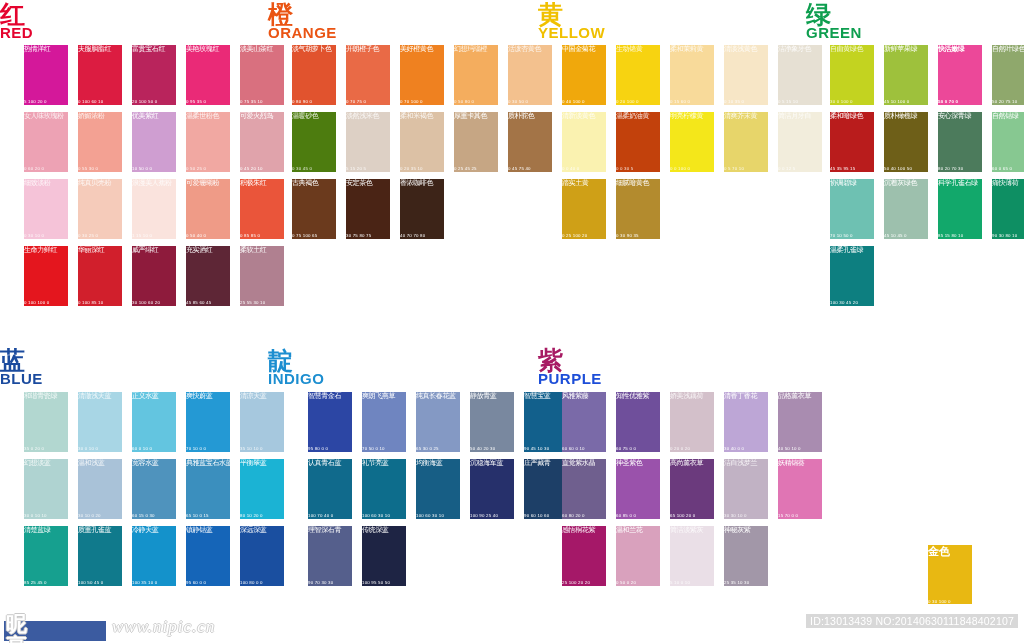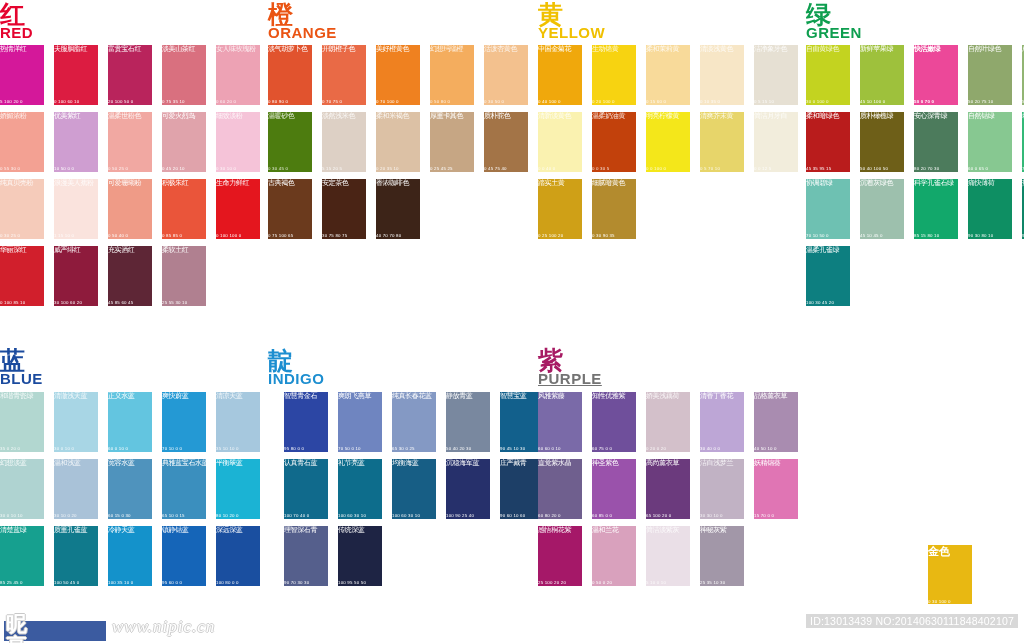--- a/index.html
+++ b/index.html
@@ -19,21 +19,21 @@
     display:block;
   }
   .sec-en{
     font-family:"Liberation Sans",sans-serif;
     font-size:15px;font-weight:bold;letter-spacing:0.5px;
     display:block;margin-top:-2px;
   }
 
   
   .grid{position:absolute;display:grid;grid-template-columns:repeat(5,53px);
-        grid-auto-rows:67px;column-gap:1px;row-gap:0px;}
+        grid-auto-rows:67px;column-gap:1px;row-gap:0px;padding-left:24px;}
   .cell{width:44px;height:60px;position:relative;}
   .chip{
     width:44px;height:60px;position:relative;overflow:hidden;
     box-sizing:border-box;
   }
   .chip .nm{
     position:absolute;left:0;top:0;width:44px;height:9px;
     font-family:"DejaVu Sans","Liberation Sans",sans-serif;
     font-size:7px;line-height:9px;color:#ffffff;
     white-space:nowrap;overflow:hidden;
@@ -104,20 +104,26 @@
             <div class="cmyk">0 100 60 10</div>
           </div>
         </div>
         <div class="cell">
           <div class="chip" style="background: rgb(185, 36, 92);">
             <div class="nm">富贵宝石红</div>
             <div class="cmyk">20 100 50 0</div>
           </div>
         </div>
         <div class="cell">
+          <div class="chip" style="background: rgb(234, 42, 119);">
+            <div class="nm">美艳玫瑰红</div>
+            <div class="cmyk">0 95 35 0</div>
+          </div>
+        </div>
+        <div class="cell">
           <div class="chip" style="background: rgb(217, 112, 127);">
             <div class="nm">淡美山茶红</div>
             <div class="cmyk">0 75 35 10</div>
           </div>
         </div>
         <div class="cell">
           <div class="chip lite" style="background: rgb(237, 162, 180);">
             <div class="nm">女人味玫瑰粉</div>
             <div class="cmyk">0 60 20 0</div>
           </div>
@@ -651,21 +657,21 @@
         <div class="cell">
           <div class="chip" style="background: rgb(30, 36, 68);">
             <div class="nm">传统深蓝</div>
             <div class="cmyk">100 95 50 50</div>
           </div>
         </div>
       </div>
       <div class="section" style="left: 538px; top: 348px;">
         <div class="sec-head">
           <span class="sec-cn" style="color: rgb(167, 27, 99);">紫</span>
-          <span class="sec-en" style="color: #737373; text-decoration: underline;">PURPLE</span>
+          <span class="sec-en" style="color: #1d4ed8;">PURPLE</span>
         </div>
       </div>
       <div class="grid" style="left: 538px; top: 392px;">
         <div class="cell">
           <div class="chip" style="background: rgb(122, 106, 168);">
             <div class="nm">风雅紫藤</div>
             <div class="cmyk">60 60 0 10</div>
           </div>
         </div>
         <div class="cell">

